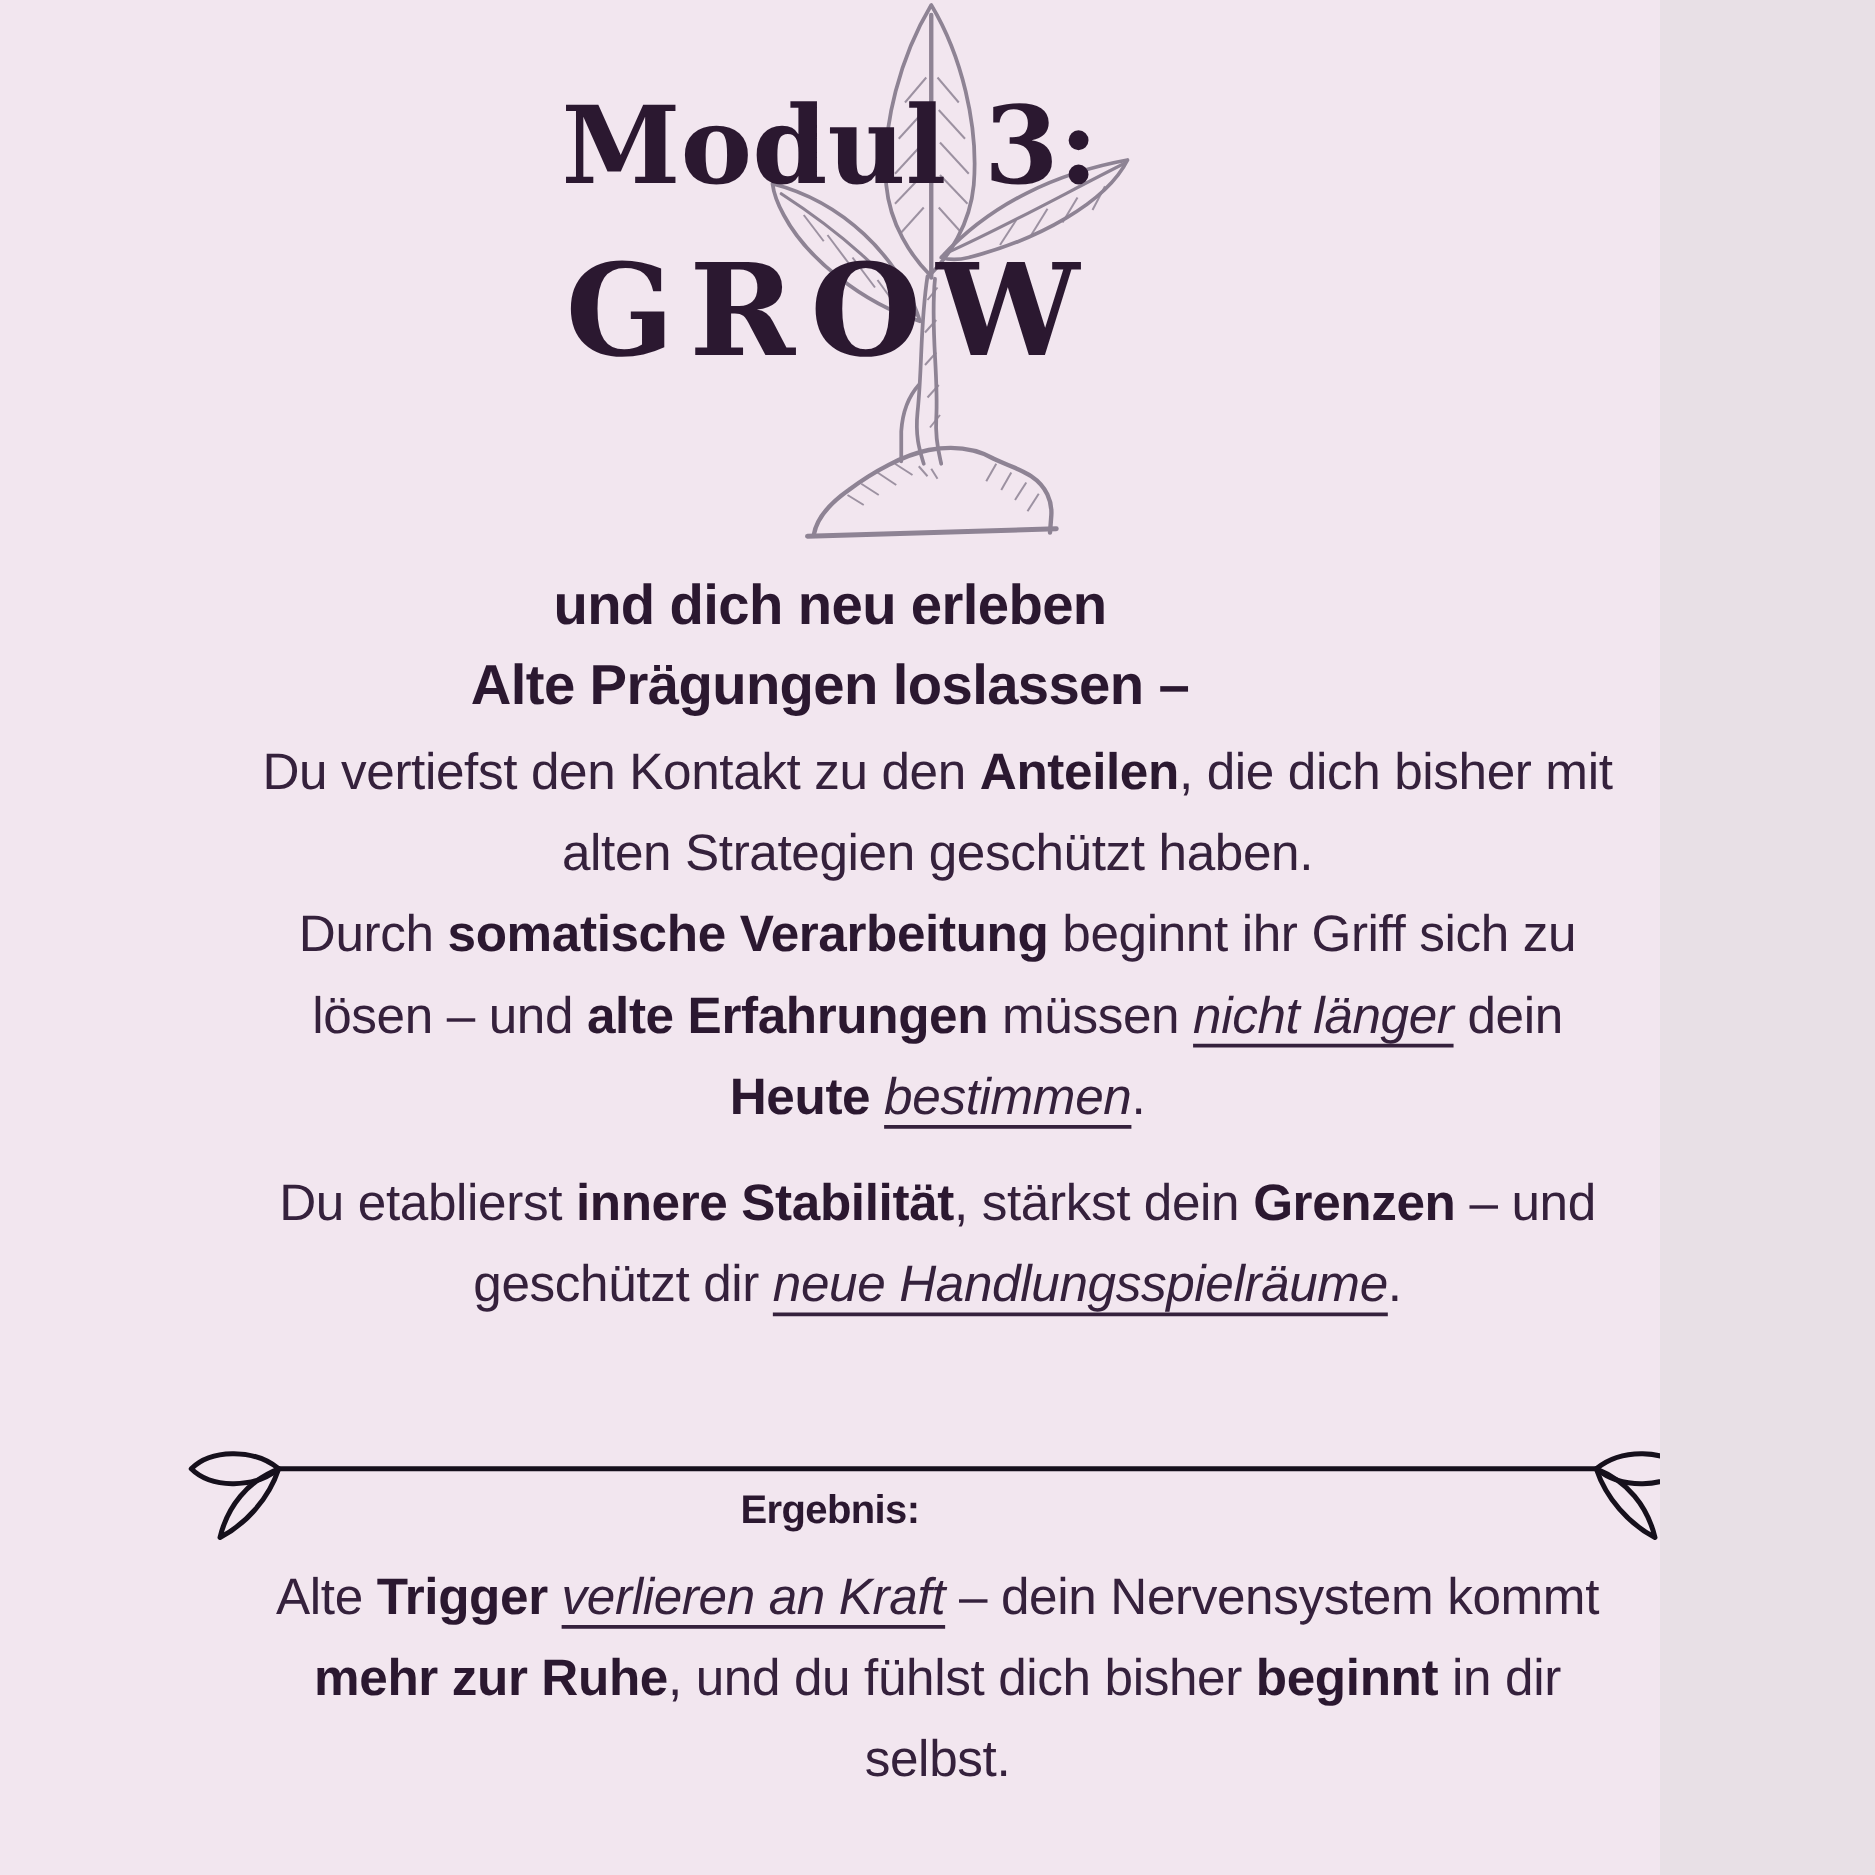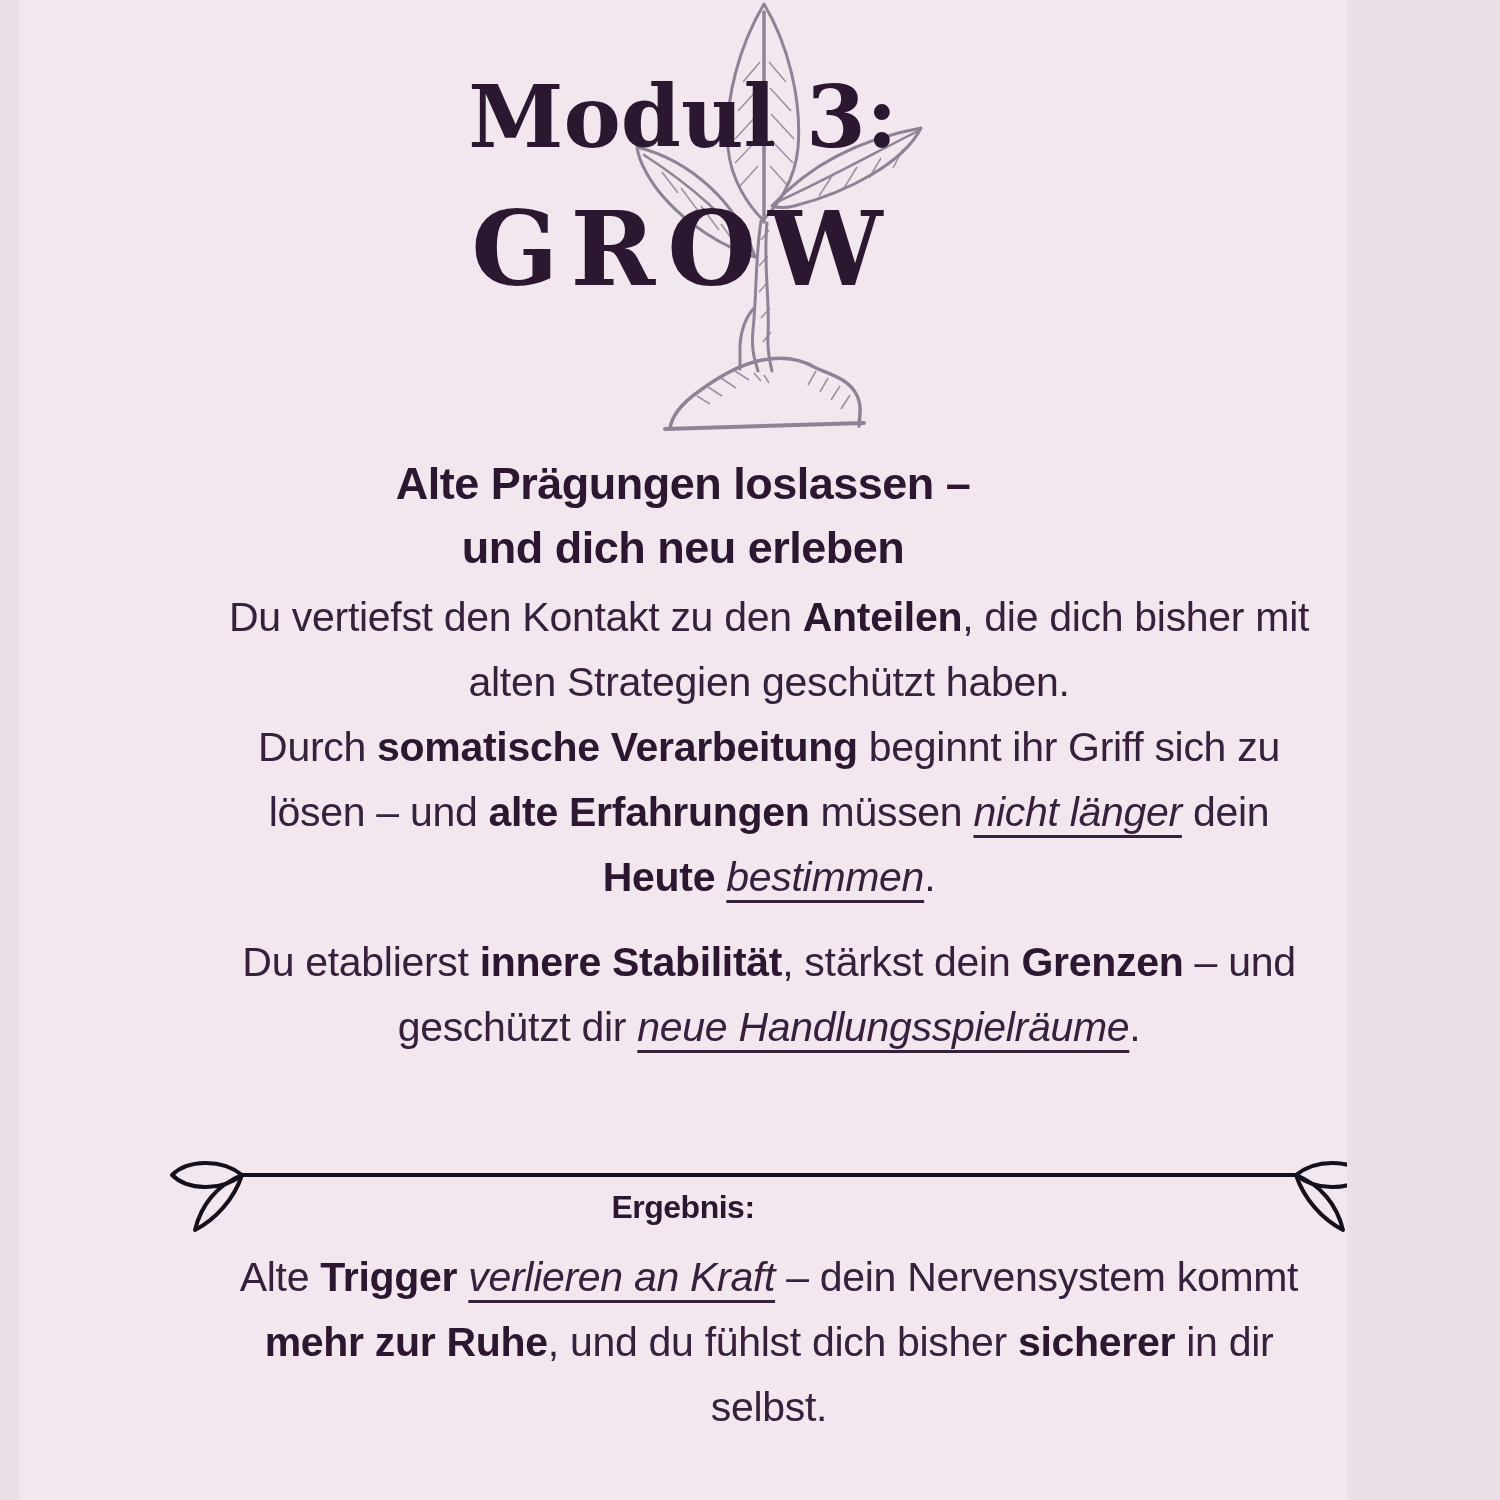--- a/index.html
+++ b/index.html
@@ -1,20 +1,19 @@
 <!DOCTYPE html>
 <html lang="de"><head>
 <meta charset="utf-8">
 <style>
   html,body{margin:0;padding:0;background:#e8e0e6;}
   .poster{
     position:relative;width:1328px;height:1500px;overflow:hidden;
     background:var(--background-color,#f2e6ef);
     font-family:"Liberation Sans",sans-serif;
-    margin-left:19px;
   }
   .plant-svg{position:absolute;left:585px;top:0;width:330px;height:450px;}
   .plant-svg *{stroke:var(--sketch-color,#8e8394);fill:none;}
   .module-label{
     position:absolute;left:0;top:74px;width:100%;text-align:center;
     font-family:"DejaVu Serif","Liberation Serif",serif;font-weight:700;
     font-size:86px;line-height:1;color:var(--heading-color,#2b1830);
   }
   .module-title{
     position:absolute;left:0;top:198px;width:100%;text-align:center;
@@ -108,37 +107,37 @@
         <path d="M224,378 L216,392"></path>
         <path d="M236,386 L227,400"></path>
       <path d="M246,395 L237,409"></path>
     </g>
   </svg>
 
   <div class="module-label">Modul 3:</div>
   <div class="module-title">GROW</div>
 
   <div class="subtitle">
+    <div>und dich neu erleben</div>
     <div>Alte Prägungen loslassen –</div>
-    <div>und dich neu erleben</div>
   </div>
 
   <div class="para para-1"><span>Du vertiefst den Kontakt zu den </span><span class="b">Anteilen</span><span>, die dich bisher mit</span><br><span>alten Strategien geschützt haben.</span><br><span>Durch </span><span class="b">somatische Verarbeitung</span><span> beginnt ihr Griff sich zu</span><br><span>lösen – und </span><span class="b">alte Erfahrungen</span><span> müssen </span><span class="u">nicht länger</span><span> dein</span><br><span class="b">Heute</span><span> </span><span class="u">bestimmen</span><span>.</span></div>
   <div class="para para-2"><span>Du etablierst </span><span class="b">innere Stabilität</span><span>, stärkst dein </span><span class="b">Grenzen</span><span> – und</span><br><span>geschützt dir </span><span class="u">neue Handlungsspielräume</span><span>.</span></div>
 
   <svg class="divider-svg" viewBox="0 0 1200 100" aria-hidden="true">
     <g stroke-width="4" stroke-linecap="round" stroke-linejoin="round">
       <path d="M73,40 H1127"></path>
       <g>
         <path d="M73,40 C52,23 18,25 3,40 C18,55 52,57 73,40 Z"></path>
         <path d="M73,40 C48,50 32,70 26,95 C47,84 65,64 73,40 Z"></path>
       </g>
       <g>
         <path d="M1127,40 C1148,23 1182,25 1197,40 C1182,55 1148,57 1127,40 Z"></path>
         <path d="M1127,40 C1152,50 1168,70 1174,95 C1153,84 1135,64 1127,40 Z"></path>
       </g>
     </g>
   </svg>
 
   <div class="result-heading">Ergebnis:</div>
-  <div class="para result-para"><span>Alte </span><span class="b">Trigger</span><span> </span><span class="u">verlieren an Kraft</span><span> – dein Nervensystem kommt</span><br><span class="b">mehr zur Ruhe</span><span>, und du fühlst dich bisher </span><span class="b">sicherer</span><span> in dir</span><br><span>selbst.</span></div>
+  <div class="para result-para"><span>Alte </span><span class="b">Trigger</span><span> </span><span class="u">verlieren an Kraft</span><span> – dein Nervensystem kommt</span><br><span class="b">mehr zur Ruhe</span><span>, und du fühlst dich bisher </span><span class="b">beginnt</span><span> in dir</span><br><span>selbst.</span></div>
 
 </div>
 
 </body></html>

